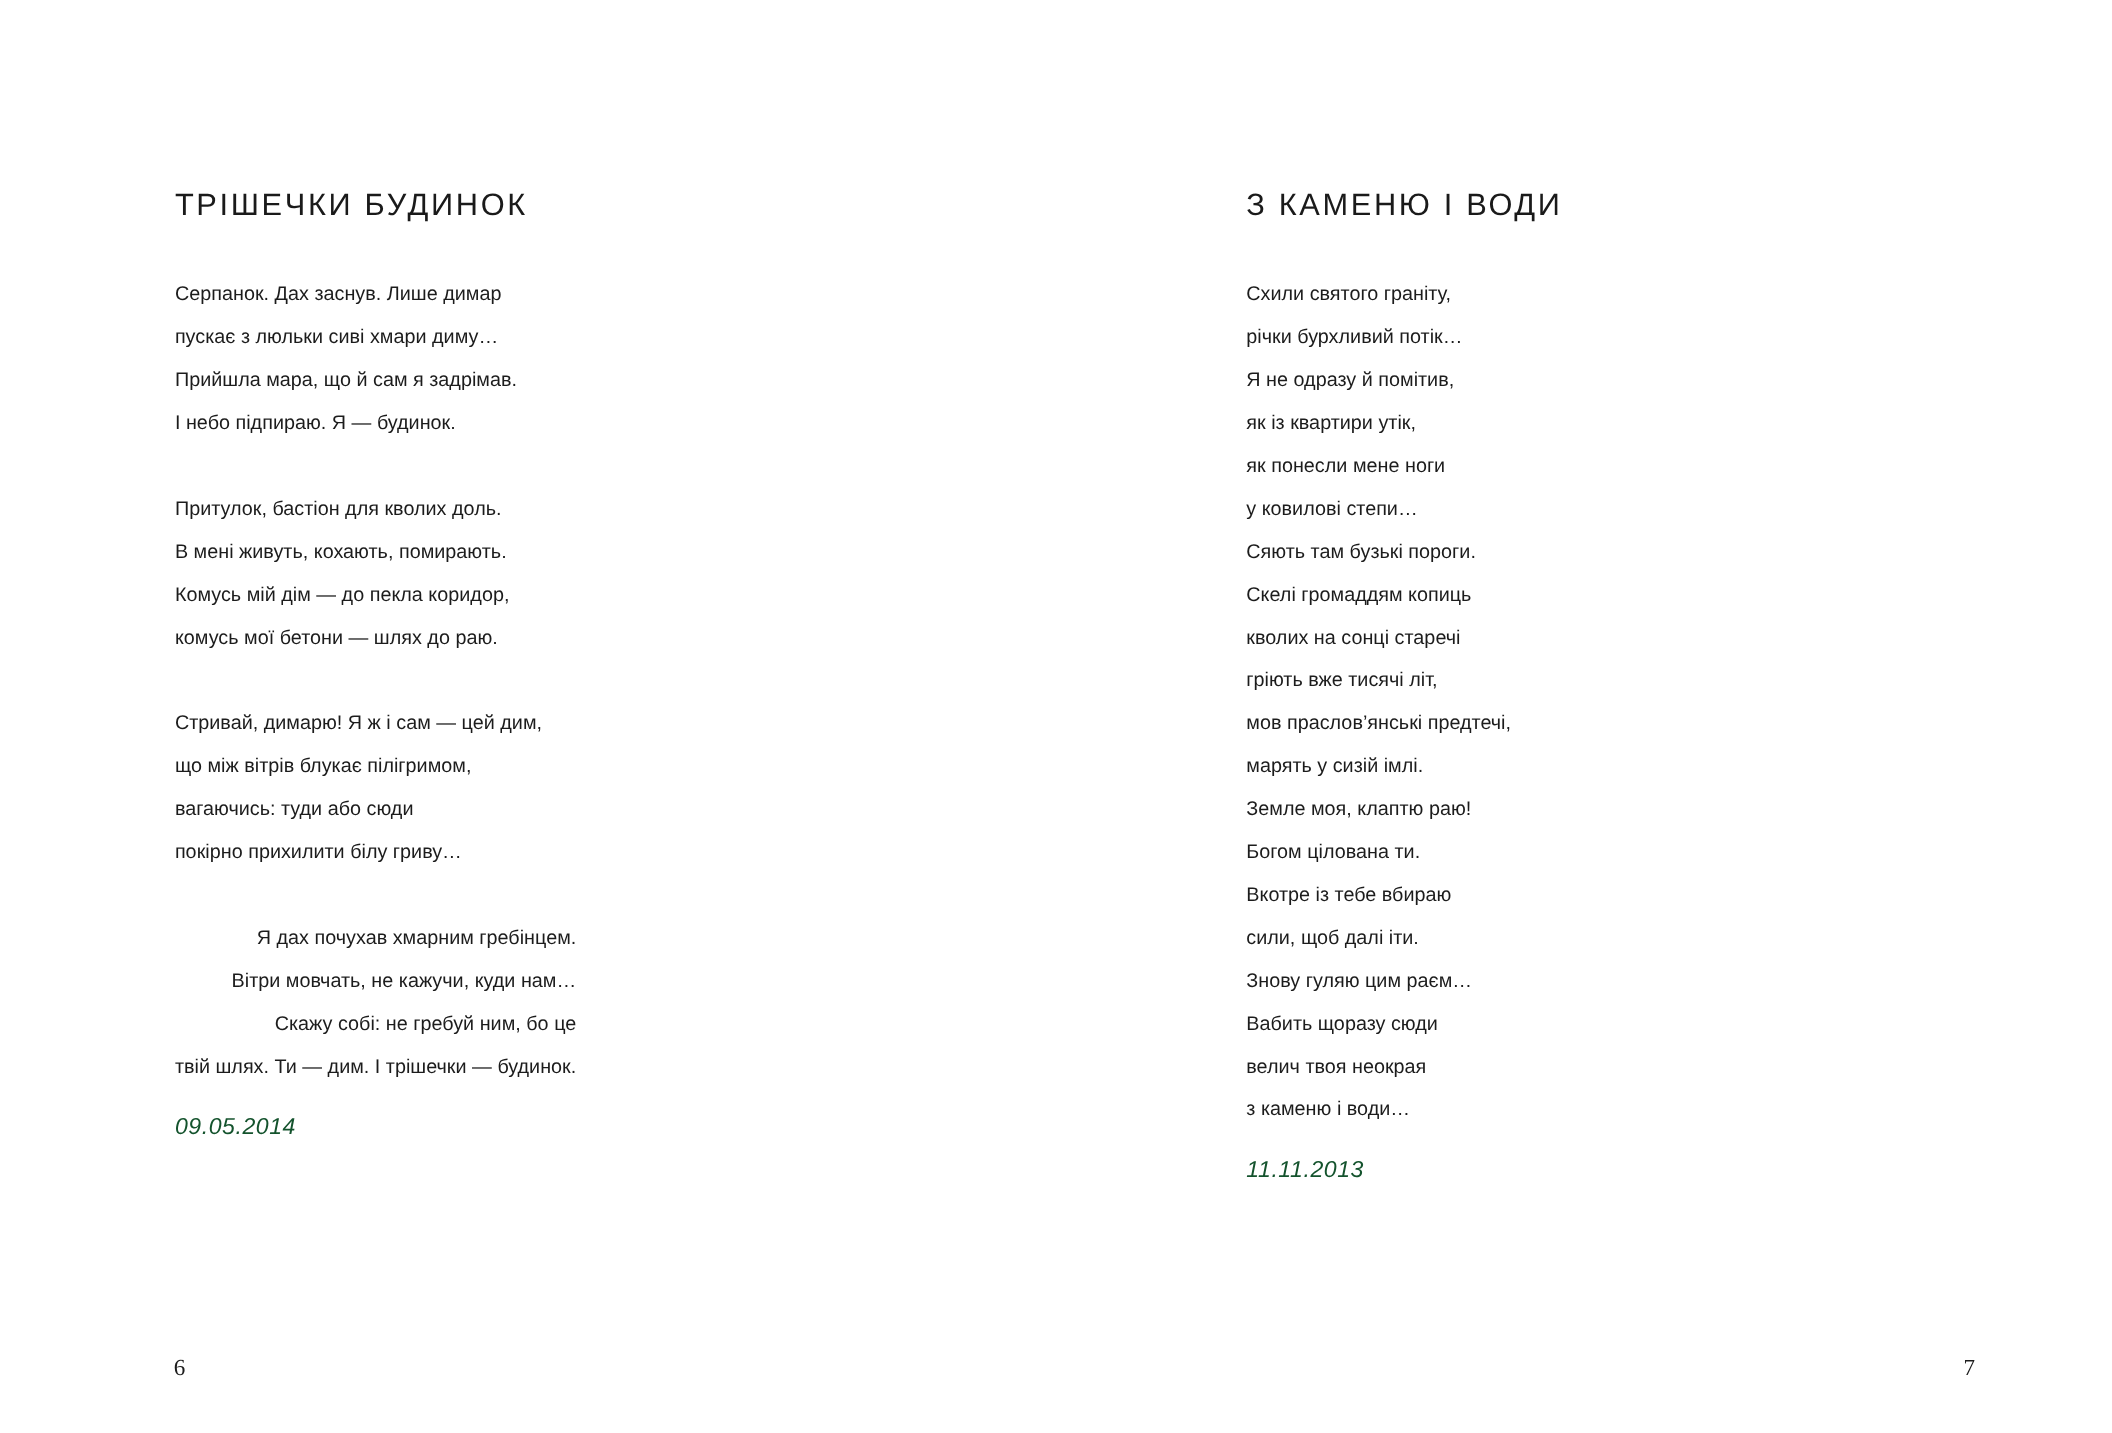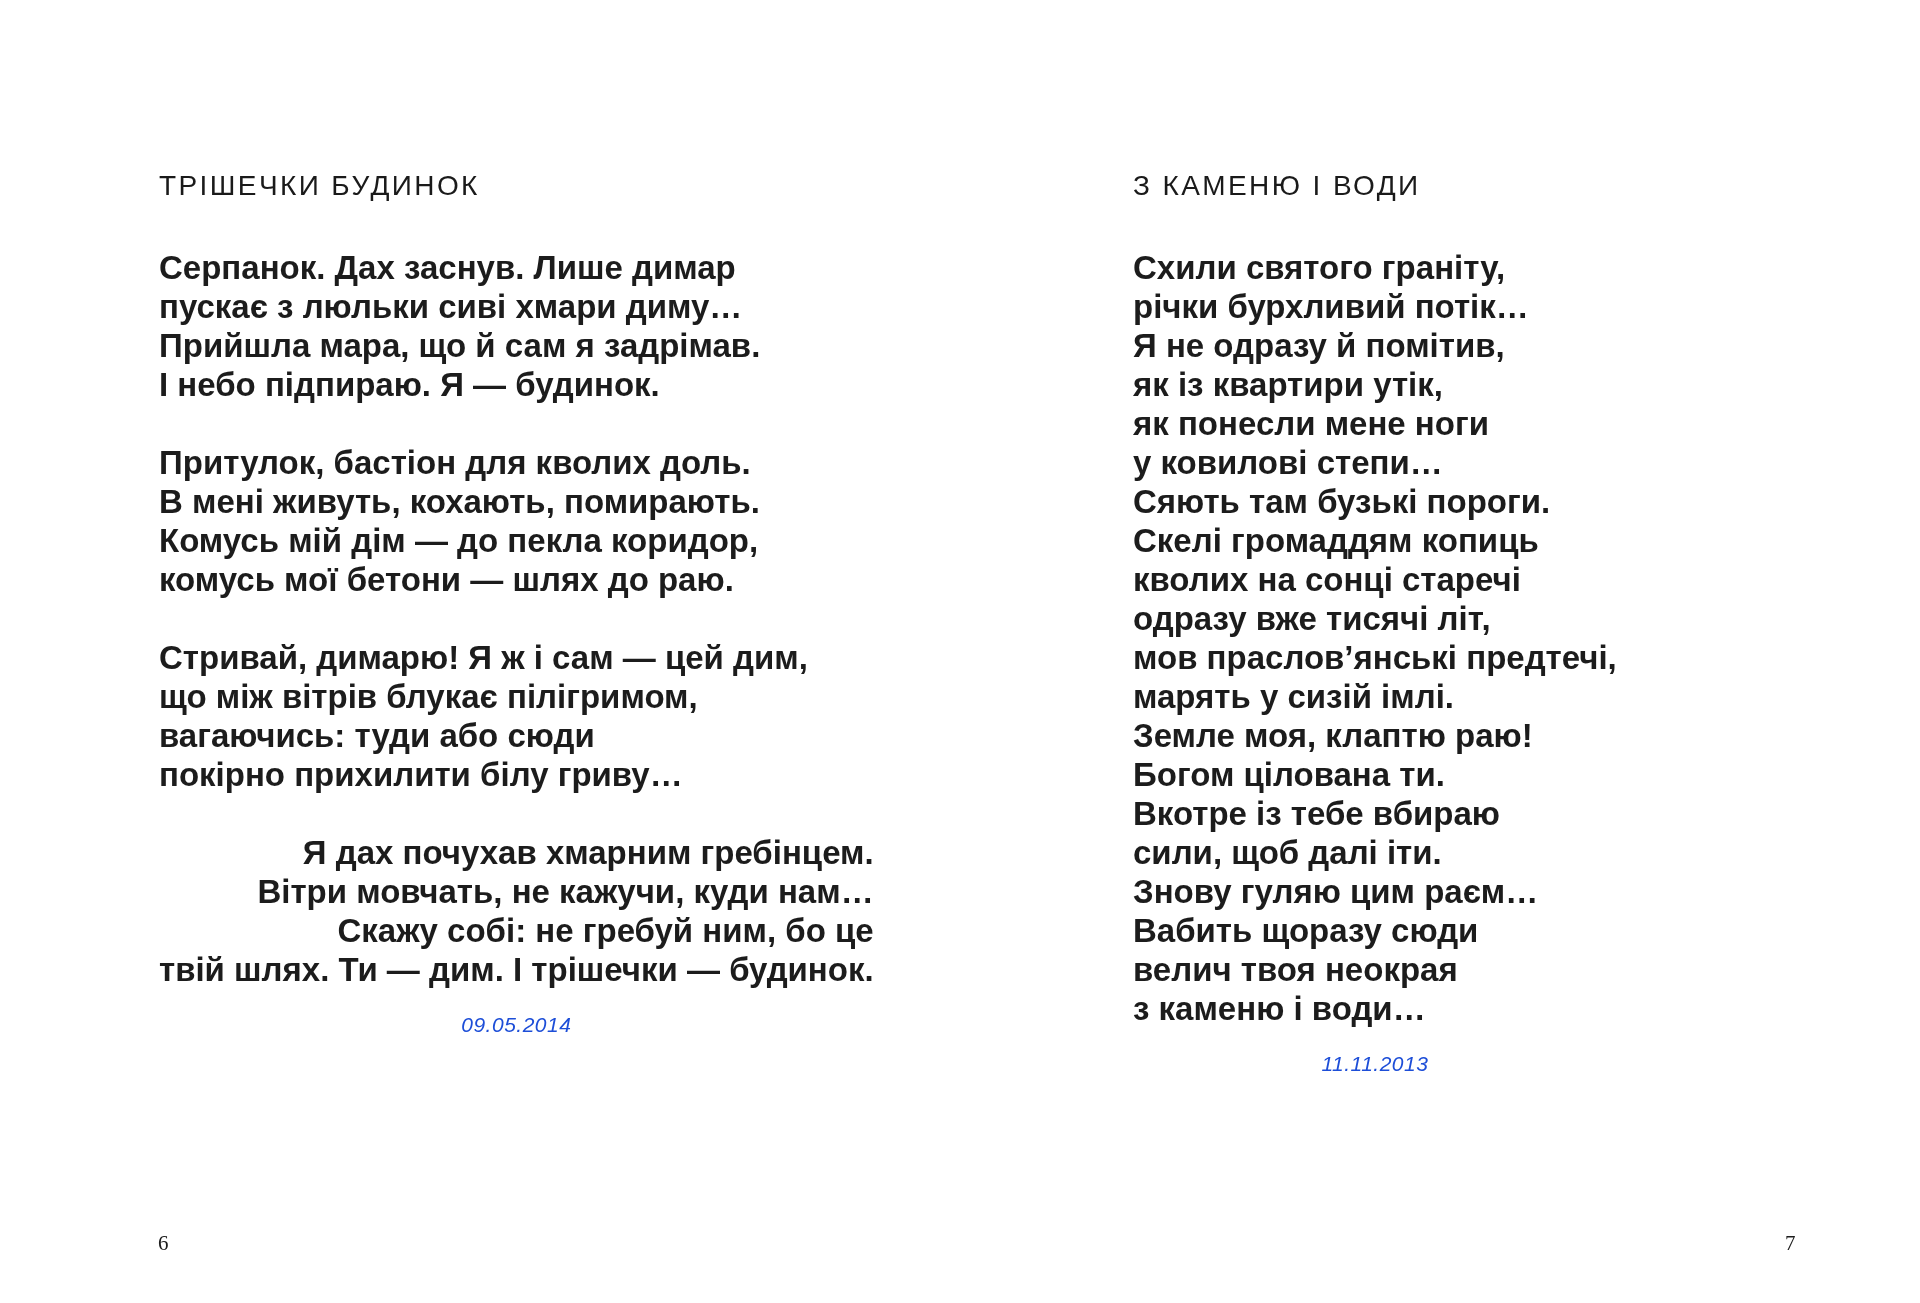--- a/index.html
+++ b/index.html
@@ -42,32 +42,31 @@
       line-height: 40px;
       margin: 0 0 42px 0;
       color: #1a1a1a;
       white-space: nowrap;
     }
     .stanza {
       margin: 0 0 39px 0;
     }
     .line {
       display: block;
-      font-size: 33px;
+      font-size: 18px;
       line-height: 39px;
       white-space: nowrap;
       color: #1c1c1c;
-      font-weight: bold;
     }
     .date {
       display: block;
-      text-align: center;
+      text-align: left;
       font-style: italic;
       font-size: 21px;
-      color: #1d4ed8;
+      color: #14532d;
       letter-spacing: 0.5px;
       margin-top: 24px;
       white-space: nowrap;
     }
     .page-number {
       position: absolute;
       top: 1215px;
       font-family: "Liberation Serif", "DejaVu Serif", serif;
       font-size: 21px;
       color: #1c1c1c;
@@ -125,21 +124,21 @@
       <div class="stanza" style="margin-bottom:24px;">
         <span class="line">Схили святого граніту,</span>
         <span class="line">річки бурхливий потік…</span>
         <span class="line">Я не одразу й помітив,</span>
         <span class="line">як із квартири утік,</span>
         <span class="line">як понесли мене ноги</span>
         <span class="line">у ковилові степи…</span>
         <span class="line">Сяють там бузькі пороги.</span>
         <span class="line">Скелі громаддям копиць</span>
         <span class="line">кволих на сонці старечі</span>
-        <span class="line">одразу вже тисячі літ,</span>
+        <span class="line">гріють вже тисячі літ,</span>
         <span class="line">мов праслов’янські предтечі,</span>
         <span class="line">марять у сизій імлі.</span>
         <span class="line">Земле моя, клаптю раю!</span>
         <span class="line">Богом цілована ти.</span>
         <span class="line">Вкотре із тебе вбираю</span>
         <span class="line">сили, щоб далі іти.</span>
         <span class="line">Знову гуляю цим раєм…</span>
         <span class="line">Вабить щоразу сюди</span>
         <span class="line">велич твоя неокрая</span>
         <span class="line">з каменю і води…</span>

